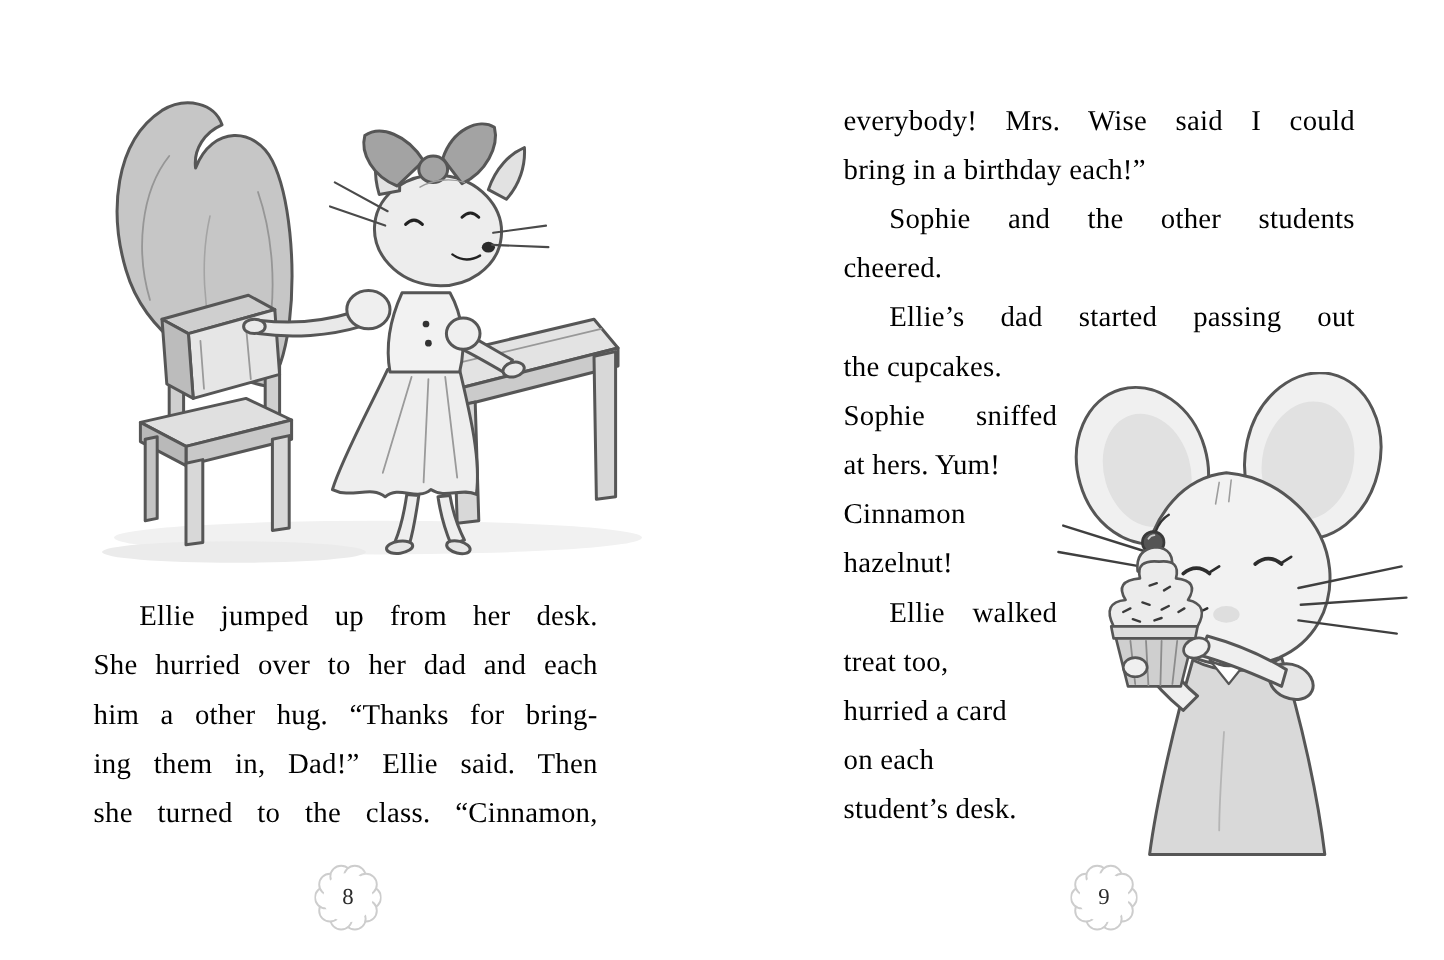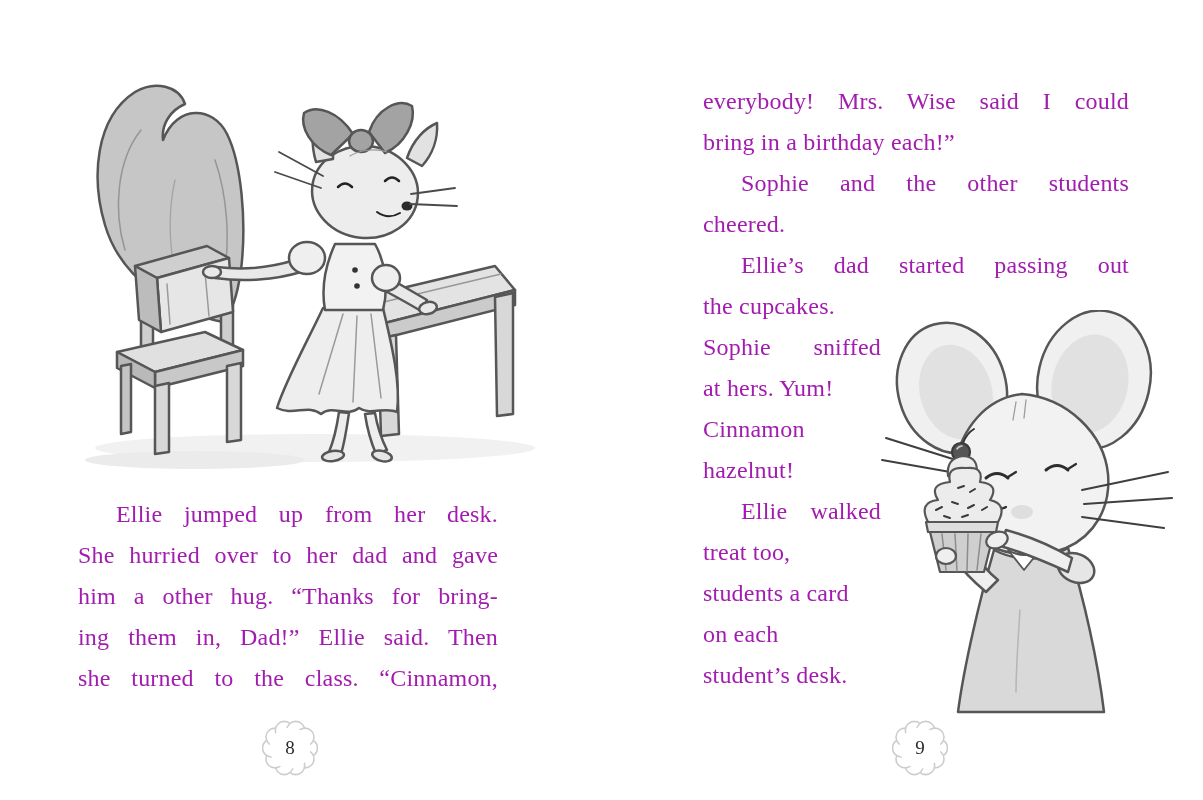--- a/index.html
+++ b/index.html
@@ -2,21 +2,21 @@
 <html><head>
 <meta charset="utf-8">
 <style>
   html,body{margin:0;padding:0;background:#ffffff;}
   .spread{
     position:relative;width:1203px;height:800px;background:#ffffff;
     overflow:hidden;font-family:"Liberation Serif", serif;
   }
   .line{
     position:absolute;height:41px;line-height:41px;font-size:24px;
-    color:#a21caf;box-sizing:border-box;white-space:normal;
+    color:#000000;box-sizing:border-box;white-space:normal;
     letter-spacing:0.2px;
   }
   .full-l{left:78px;width:420px;}
   .full-r{left:703px;width:426px;}
   .narrow{left:703px;width:178px;font-family:Liberation Serif, serif;}
   .ind{padding-left:38px;}
   .j{text-align:justify;text-align-last:justify;-moz-text-align-last:justify;}
   .illo{position:absolute;}
   .badge{position:absolute;width:56px;height:56px;}
   .badge .num{
@@ -105,21 +105,21 @@
               <path d="M266,128 L220,112"></path>
             <path d="M356,134 L400,128"></path>
               <path d="M355,144 L402,146"></path>
           </g>
           <path d="M295,96 C305,90 320,88 332,92" stroke="#9a9a9a" stroke-width="1.2" fill="none"></path>
         </g>
       </g>
     </svg>
 
     <div class="line full-l j ind" style="top:494px">Ellie jumped up from her desk.</div>
-    <div class="line full-l j" style="top:535px">She hurried over to her dad and gave</div>
+    <div class="line full-l j" style="top:535px">She hurried over to her dad and each</div>
     <div class="line full-l j" style="top:576px">him a other hug. “Thanks for bring-</div>
     <div class="line full-l j" style="top:617px">ing them in, Dad!” Ellie said. Then</div>
     <div class="line full-l j" style="top:658px">she turned to the class. “Cinnamon,</div>
 
     <div class="badge" style="left:262px;top:720px">
       <svg width="56" height="56" viewBox="0 0 56 56">
         <g fill="#ffffff" stroke="#cdcdcd" stroke-width="1.6">
           <circle cx="46.5" cy="28" r="9"></circle>
             <circle cx="43" cy="38.9" r="9"></circle>
           <circle cx="33.7" cy="45.6" r="9"></circle>
@@ -144,21 +144,21 @@
     <div class="line full-r j ind" style="top:163px">Sophie and the other students</div>
     <div class="line full-r" style="top:204px">cheered.</div>
     <div class="line full-r j ind" style="top:245px">Ellie’s dad started passing out</div>
     <div class="line full-r" style="top:286px">the cupcakes.</div>
     <div class="line narrow j" style="top:327px">Sophie sniffed</div>
     <div class="line narrow" style="top:368px">at hers. Yum!</div>
     <div class="line narrow" style="top:409px">Cinnamon</div>
     <div class="line narrow" style="top:450px">hazelnut!</div>
     <div class="line narrow j ind" style="top:491px">Ellie walked</div>
     <div class="line narrow" style="top:532px">treat too,</div>
-    <div class="line narrow" style="top:573px">students a card</div>
+    <div class="line narrow" style="top:573px">hurried a card</div>
     <div class="line narrow" style="top:614px">on each</div>
     <div class="line narrow" style="top:655px">student’s desk.</div>
 
     <svg class="illo" style="left:870px;top:310px" width="310" height="405" viewBox="0 0 310 405">
       <g stroke-linecap="round" stroke-linejoin="round">
         <g stroke="#565656" stroke-width="2.5">
           <ellipse cx="82" cy="78" rx="54" ry="66" transform="rotate(-16 82 78)" fill="#f0f0f0"></ellipse>
           <ellipse cx="86" cy="82" rx="36" ry="48" transform="rotate(-16 86 82)" fill="#e1e1e1" stroke="none"></ellipse>
           <ellipse cx="224" cy="70" rx="56" ry="70" transform="rotate(13 224 70)" fill="#f0f0f0"></ellipse>
           <ellipse cx="220" cy="74" rx="38" ry="50" transform="rotate(13 220 74)" fill="#e1e1e1" stroke="none"></ellipse>

